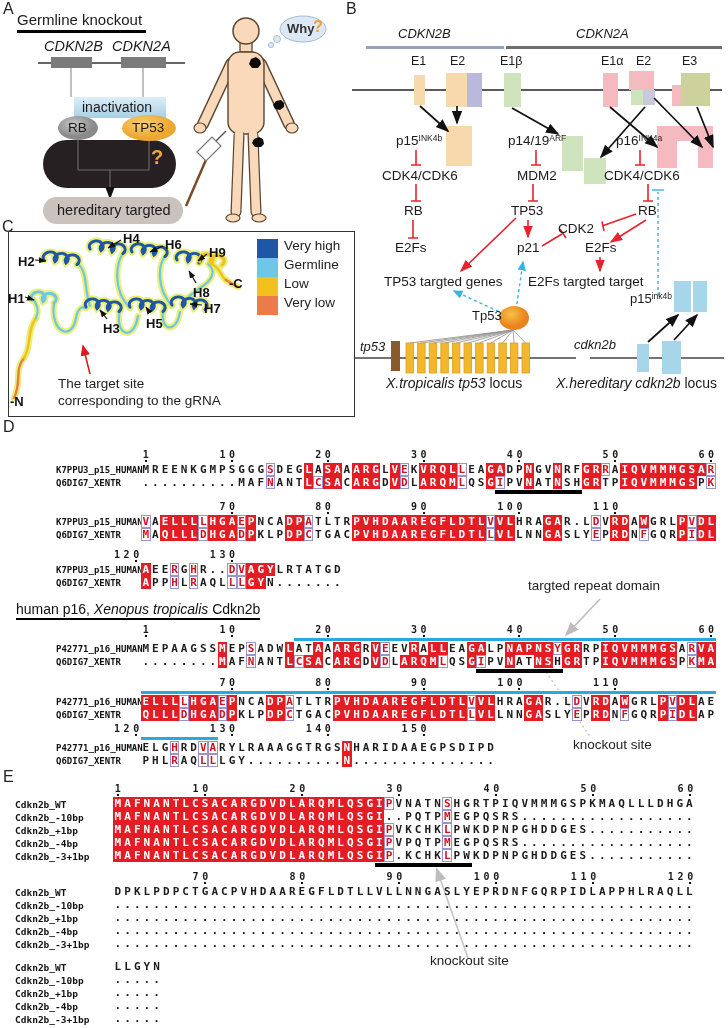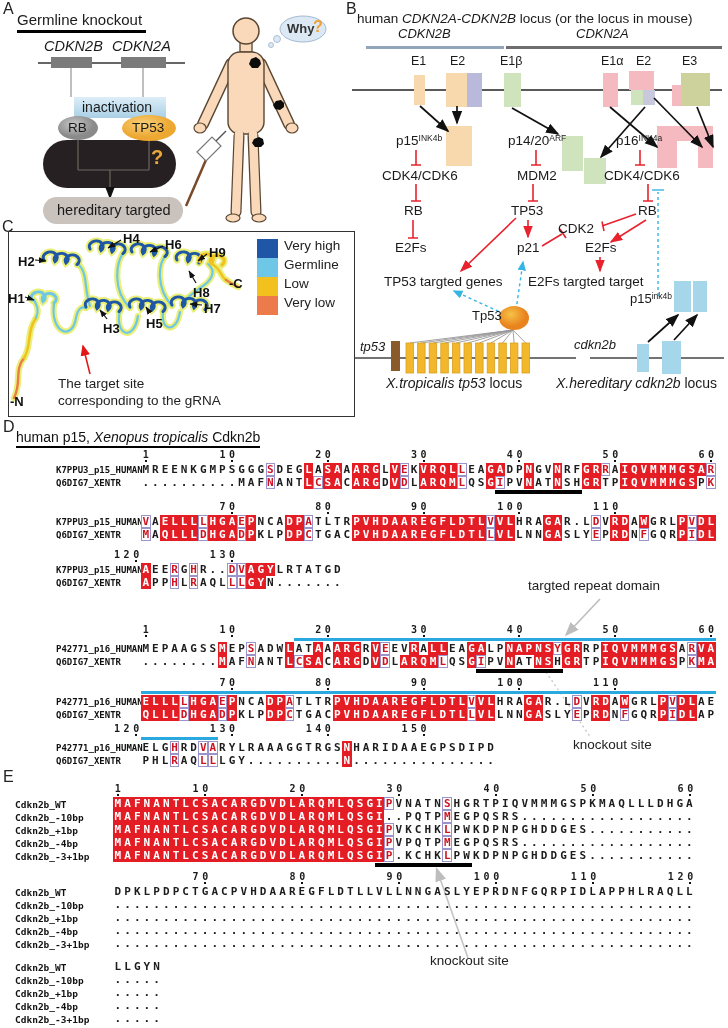--- a/index.html
+++ b/index.html
@@ -287,31 +287,30 @@
   <div class="abs lbl it" style="left:112px;top:38px;font-size:14.5px">CDKN2A</div>
   <div class="abs lbl" style="left:82px;top:99px;font-size:14px">inactivation</div>
   <div class="abs lbl" style="left:68px;top:120px;font-size:13.5px">RB</div>
   <div class="abs lbl" style="left:132px;top:120px;font-size:13.5px">TP53</div>
   <div class="abs lbl" style="left:151px;top:146px;font-size:20px;font-weight:bold;color:#eaa838">?</div>
   <div class="abs lbl" style="left:57px;top:202px;font-size:14.5px">hereditary targted</div>
   <div class="abs lbl" style="left:287px;top:21px;font-size:13px;font-weight:bold;color:#333">Why</div>
   <div class="abs lbl" style="left:313px;top:18px;font-size:16px;font-weight:bold;color:#f0a030">?</div>
 
   <div class="abs plabel" style="left:346px;top:0px">B</div>
-  <div class="abs lbl" style="left:357px;top:11px;font-size:13.5px"><span>human </span><span class="it">CDKN2A-CDKN2B</span><span> locus (or the locus in mouse)</span></div>
   <div class="abs lbl it" style="left:398px;top:26px;font-size:13px">CDKN2B</div>
   <div class="abs lbl it" style="left:576px;top:26px;font-size:13px">CDKN2A</div>
   <div class="abs lbl" style="left:411px;top:54px;font-size:12.5px">E1</div>
   <div class="abs lbl" style="left:450px;top:54px;font-size:12.5px">E2</div>
   <div class="abs lbl" style="left:500px;top:54px;font-size:12.5px">E1β</div>
   <div class="abs lbl" style="left:601px;top:54px;font-size:12.5px">E1α</div>
   <div class="abs lbl" style="left:636px;top:54px;font-size:12.5px">E2</div>
   <div class="abs lbl" style="left:682px;top:54px;font-size:12.5px">E3</div>
   <div class="abs lbl" style="left:396px;top:133px;font-size:13.5px"><span>p15</span><span class="sup">INK4b</span></div>
-  <div class="abs lbl" style="left:508px;top:133px;font-size:13.5px"><span>p14/20</span><span class="sup">ARF</span></div>
+  <div class="abs lbl" style="left:508px;top:133px;font-size:13.5px"><span>p14/19</span><span class="sup">ARF</span></div>
   <div class="abs lbl" style="left:616px;top:133px;font-size:13.5px"><span>p16</span><span class="sup">INK4a</span></div>
   <div class="abs lbl" style="left:382px;top:168px;font-size:13.5px">CDK4/CDK6</div>
   <div class="abs lbl" style="left:517px;top:168px;font-size:13.5px">MDM2</div>
   <div class="abs lbl" style="left:604px;top:168px;font-size:13.5px">CDK4/CDK6</div>
   <div class="abs lbl" style="left:404px;top:203px;font-size:13.5px">RB</div>
   <div class="abs lbl" style="left:511px;top:203px;font-size:13.5px">TP53</div>
   <div class="abs lbl" style="left:558px;top:221px;font-size:13.5px">CDK2</div>
   <div class="abs lbl" style="left:638px;top:203px;font-size:13.5px">RB</div>
   <div class="abs lbl" style="left:395px;top:240px;font-size:13.5px">E2Fs</div>
   <div class="abs lbl" style="left:517px;top:240px;font-size:13.5px">p21</div>
@@ -347,21 +346,21 @@
       <div class="abs helixlbl" style="left: 204px; top: 301px;">H7</div>
       <div class="abs helixlbl" style="left: 193px; top: 285px;">H8</div>
       <div class="abs helixlbl" style="left: 209px; top: 245px;">H9</div>
     </div>
   <div class="abs helixlbl" style="left:10px;top:394px">-N</div>
   <div class="abs helixlbl" style="left:229px;top:276px">-C</div>
   <div class="abs annot" style="left:58px;top:376px">The target site</div>
   <div class="abs annot" style="left:58px;top:393px">corresponding to the gRNA</div>
 
   <div class="abs plabel" style="left:3px;top:418px">D</div>
-  <div class="hdr" style="left:16px;top:429px"><span>human p15, </span><span class="it">Xenopus tropicalis</span><span> Cdkn2b</span></div>
+  <div class="hdr" style="left:16px;top:601px"><span>human p16, </span><span class="it">Xenopus tropicalis</span><span> Cdkn2b</span></div>
   <div class="abs annot" style="left:528px;top:578px">targted repeat domain</div>
   <div class="abs annot" style="left:573px;top:737px">knockout site</div>
   <div id="aln-p15">
       <span class="tickdigit" style="left: 141px; top: 450px; width: 9.58px;">1</span>
       <i class="tickdot" style="left: 144.79px; top: 460px;"></i>
       <span class="tickdigit" style="left: 217.64px; top: 450px; width: 9.58px;">1</span>
       <span class="tickdigit" style="left: 227.22px; top: 450px; width: 9.58px;">0</span>
       <i class="tickdot" style="left: 231.01px; top: 460px;"></i>
       <span class="tickdigit" style="left: 313.44px; top: 450px; width: 9.58px;">2</span>
       <span class="tickdigit" style="left: 323.02px; top: 450px; width: 9.58px;">0</span>

